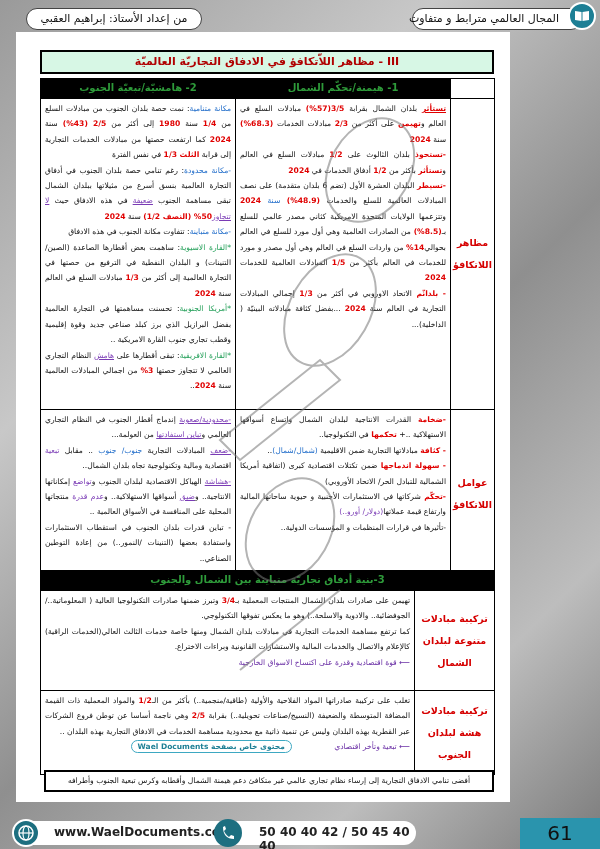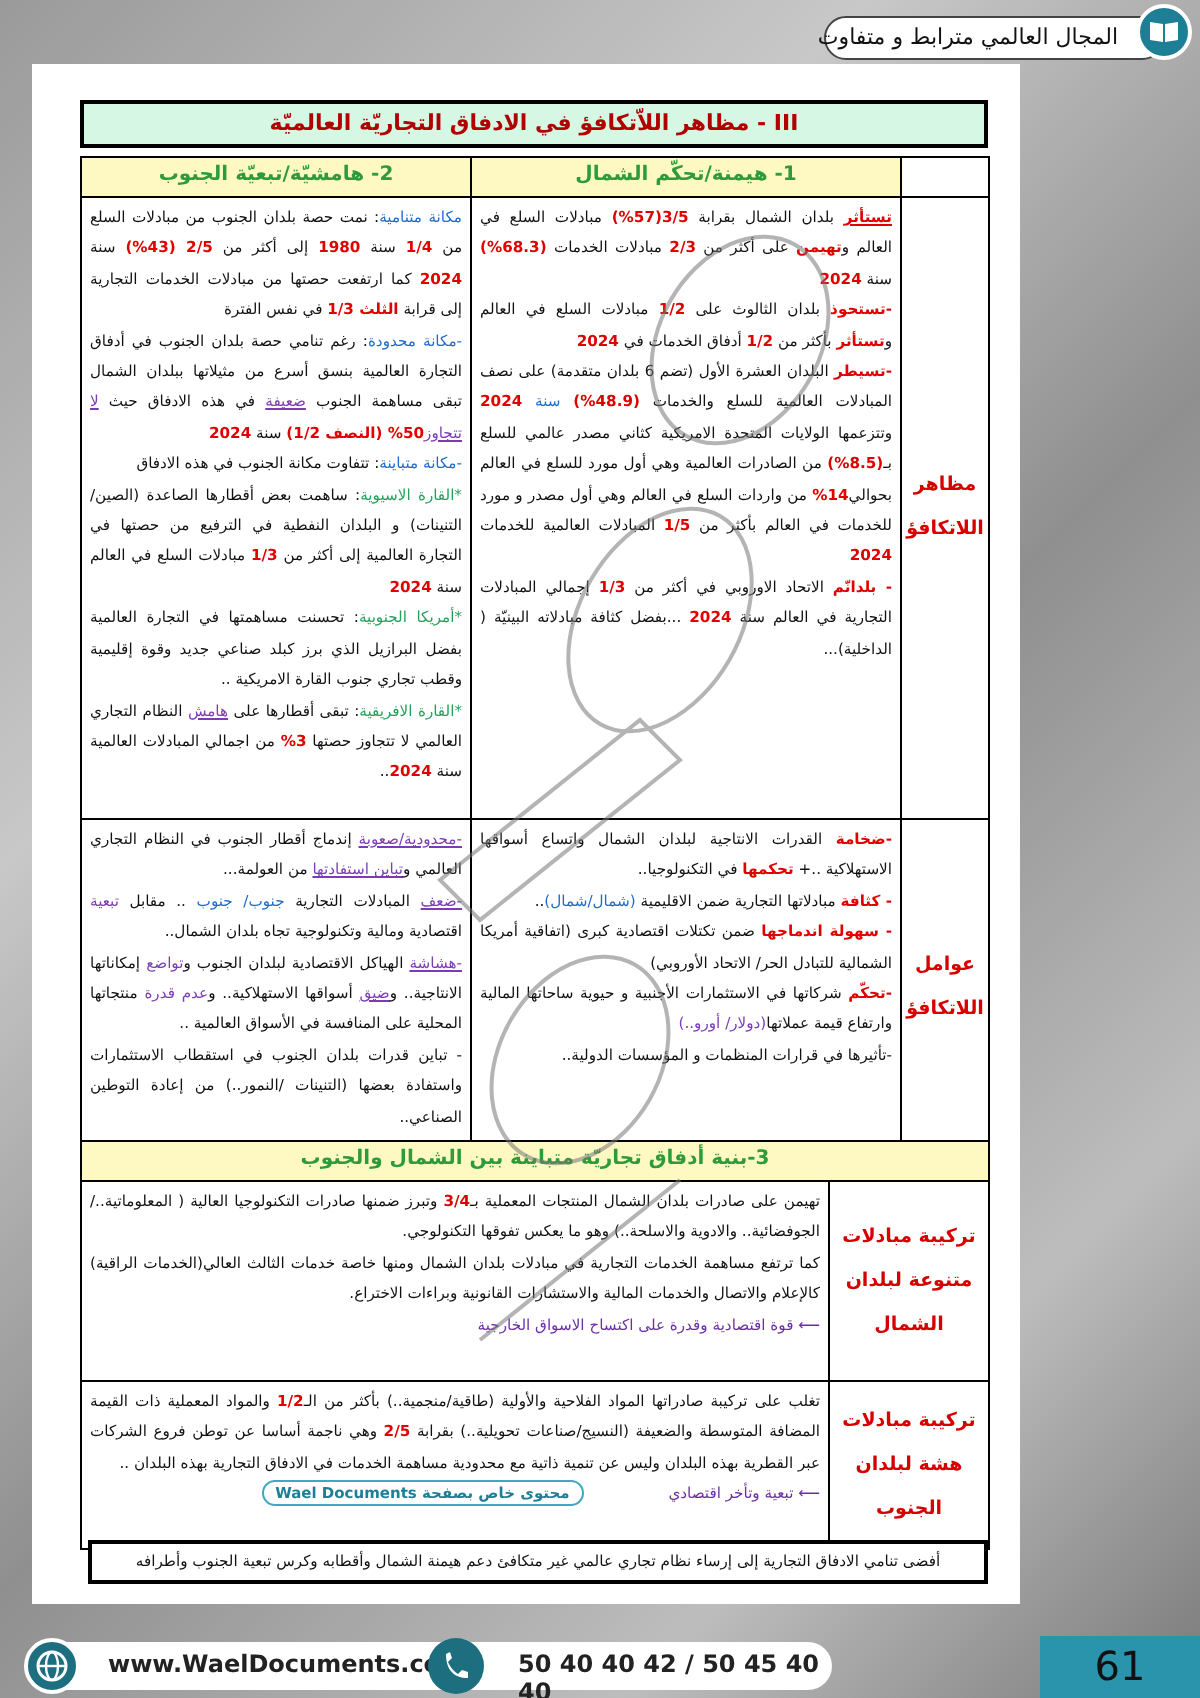--- a/index.html
+++ b/index.html
@@ -32,21 +32,21 @@
   }
   .main-title {
     position: absolute; top: 50px; left: 40px; width: 454px; height: 24px;
     background: #d7f7e5; border: 2px solid #000;
     text-align: center; font-size: 11px; line-height: 20px; color: #b00000;
     font-weight: bold;
   }
   .tbl { position: absolute; border-collapse: collapse; table-layout: fixed; }
   .tbl td, .tbl th { border: 1px solid #000; vertical-align: top; }
   .hdr {
-    background: #fef9c3; color: #2e9b3a; font-size: 10px; font-weight: bold;
+    background: #000000; color: #2e9b3a; font-size: 10px; font-weight: bold;
     text-align: center; height: 20px; line-height: 18px;
   }
   .cell {
     font-size: 7.6px; line-height: 15.4px; color: #111; padding: 2px 4px;
     text-align: justify;
   }
   .side {
     color: #d60000; font-size: 9.5px; font-weight: bold; text-align: center;
     vertical-align: middle !important; line-height: 22px; margin-left: 36px;
   }
@@ -101,20 +101,23 @@
 <body>
 
 <div class="top-bar">
   <div class="pill pill-right">
     <span>المجال العالمي مترابط و متفاوت</span>
   </div>
   <div class="book-icon">
     <svg width="16" height="12" viewBox="0 0 16 12">
         <path d="M1 1 L7.5 2 L7.5 11 L1 10 Z M15 1 L8.5 2 L8.5 11 L15 10 Z" fill="#fff"></path>
       </svg>
+  </div>
+  <div class="pill pill-left">
+    <span>من إعداد الأستاذ: إبراهيم العقبي</span>
   </div>
 </div>
 
 <div class="sheet"></div>
 
 <div class="main-title">
   <span>III</span>
   <span> - </span>
   <span>مظاهر اللاّتكافؤ في الادفاق التجاريّة العالميّة</span>
 </div>

